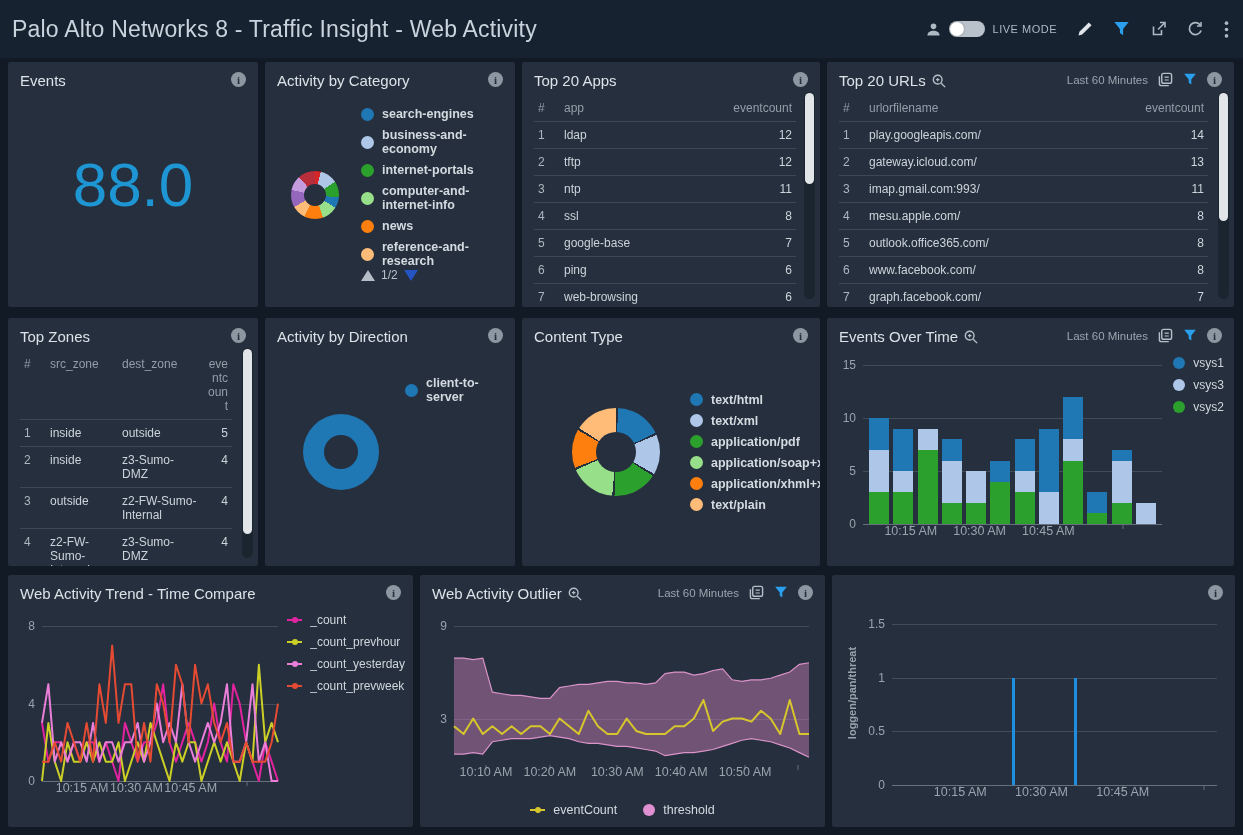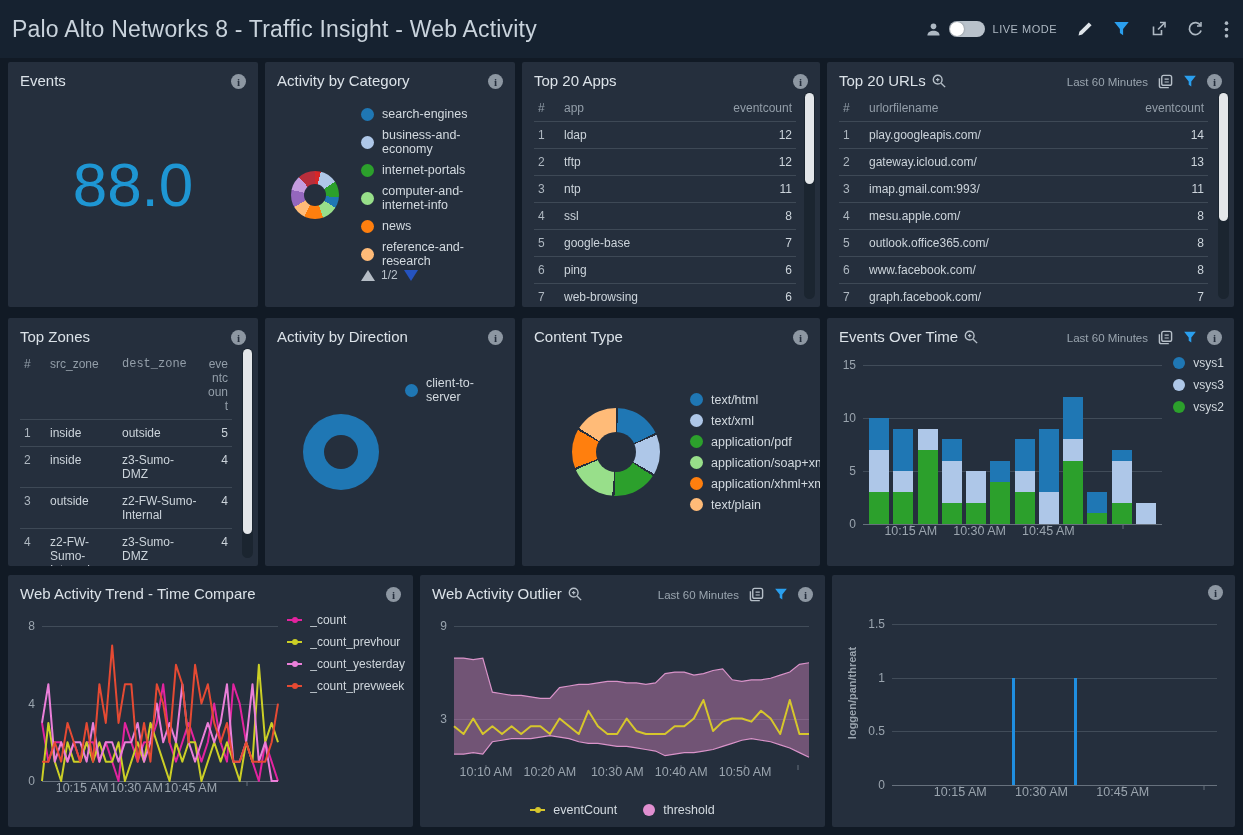--- a/index.html
+++ b/index.html
@@ -29,21 +29,21 @@
     background:#1c2835; border:1px solid #3a4654; border-radius:2px;
     height:28px; padding:0 12px; min-width:160px; cursor:pointer;
   }
   .from-panel span { font-size:12px; color:#96a1ab; }
   
   .grid { display:grid; gap:7px; margin:0 8px; }
   #row12 { grid-template-columns:250px 250px 298px 407px; grid-template-rows:245px 248px; margin-top:4px; row-gap:11px; }
   #row3  { grid-template-columns:405px 405px 403px; grid-template-rows:252px; margin-top:9px; }
   
   .panel { background:#252f3d; border-radius:2px; position:relative; overflow:hidden; }
-  .panel-header { display:flex; align-items:flex-end; padding:10px 12px 6px 12px; }
+  .panel-header { display:flex; align-items:flex-start; padding:10px 12px 6px 12px; }
   .panel-header h2 { font-size:15px; font-weight:400; color:#dbe2e8; display:flex; align-items:center; gap:6px; }
   .ph-right { margin-left:auto; display:flex; align-items:center; gap:10px; }
   .time-range { font-size:11.5px; color:#9aa5af; }
   .info-badge {
     width:15px; height:15px; border-radius:50%; background:#8d97a2; color:#252f3d;
     font-size:11px; font-weight:bold; font-family:"Liberation Serif", serif;
     display:inline-flex; align-items:center; justify-content:center; cursor:pointer;
   }
   
   table { border-collapse:collapse; font-size:12px; table-layout:fixed; }
@@ -53,21 +53,21 @@
   .col-num { width:26px; }
   .col-count { text-align:right !important; }
   .scroll-track { position:absolute; top:30px; bottom:8px; right:5px; width:11px; border-radius:6px; background:#1b2530; }
   .scroll-thumb { position:absolute; top:1px; left:1px; width:9px; border-radius:5px; background:#e3e6e9; cursor:pointer; }
   
   .big-number { position:absolute; inset:0; display:flex; align-items:center; justify-content:center; font-size:62px; color:#1e96d3; }
   
   .donut-body { position:absolute; inset:30px 10px 10px 10px; display:flex; align-items:center; }
   .donut { border-radius:50%; position:relative; flex:none; }
   .donut .hole { position:absolute; border-radius:50%; background:#252f3d; }
-  .legend-col { display:flex; flex-direction:column; gap:7px; }
+  .legend-col { display:flex; flex-direction:column; gap:7px;font-weight:bold; }
   .legend-item { display:flex; align-items:center; gap:8px; font-size:12.5px; color:#d3dae0; cursor:pointer; }
   .legend-dot { width:13px; height:13px; border-radius:50%; flex:none; }
   .pager { display:flex; align-items:center; gap:6px; font-size:12px; color:#b9c2cb; margin-top:0; }
   .tri-up { width:0; height:0; border-left:7px solid transparent; border-right:7px solid transparent; border-bottom:11px solid #b5bdc6; cursor:pointer; }
   .tri-down { width:0; height:0; border-left:7px solid transparent; border-right:7px solid transparent; border-top:11px solid #2553c0; cursor:pointer; }
   
   .plot { position:absolute; }
   .gridline { position:absolute; left:0; right:0; height:1px; background:#414c59; }
   .gridline.zero { background:#67717d; }
   .ytick { position:absolute; right:100%; margin-right:7px; transform:translateY(-50%); font-size:12px; color:#9aa4ae; white-space:nowrap; }
@@ -342,21 +342,21 @@
       <div class="ph-right">
           <span class="info-badge">i</span>
         </div>
     </div>
     <div style="margin:0 26px 0 12px;" id="table-top-zones">
         <table style="width: 100%;">
           <thead>
             <tr>
               <th class="col-num" style="width: 26px;">#</th>
               <th style="width: 72px;">src_zone</th>
-              <th style="width: 84px; font-family: Liberation Mono, monospace;">dest_zone</th>
+              <th style="width: 84px;">dest_zone</th>
               <th class="col-count">eventcount</th>
             </tr>
           </thead>
           <tbody>
             <tr>
               <td class="col-num" style="color: rgb(174, 183, 192);">1</td>
               <td>inside</td>
               <td>outside</td>
               <td class="col-count">5</td>
             </tr>

